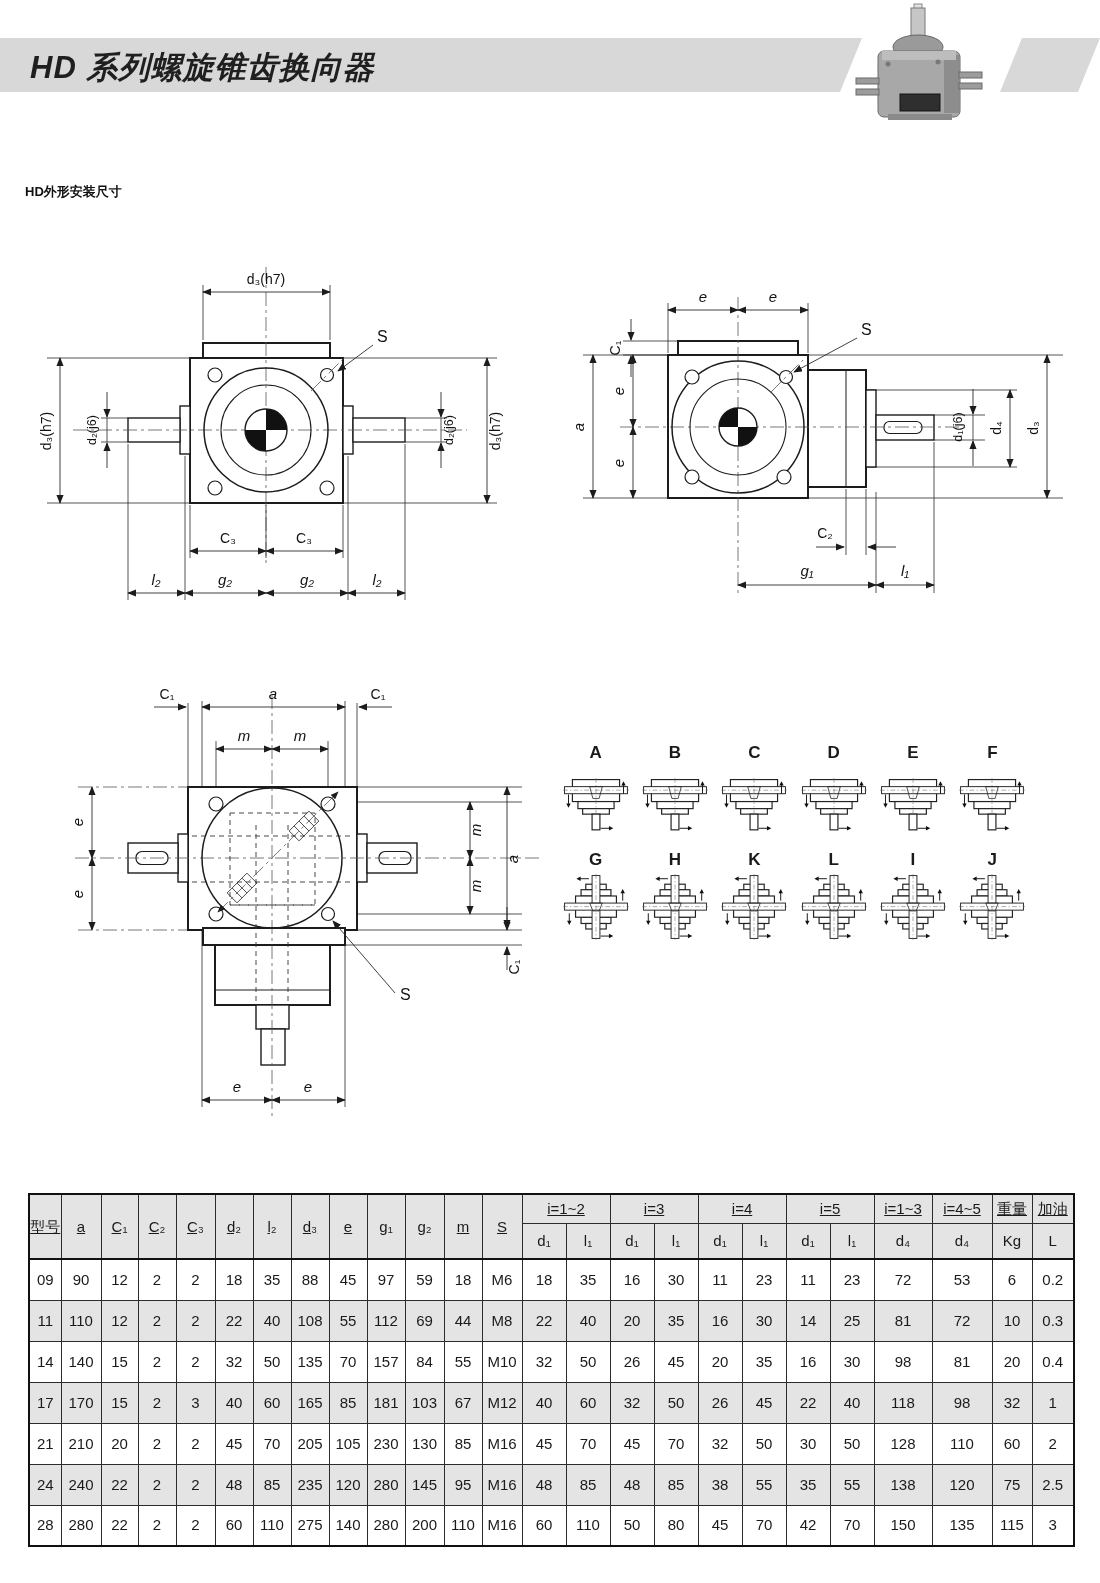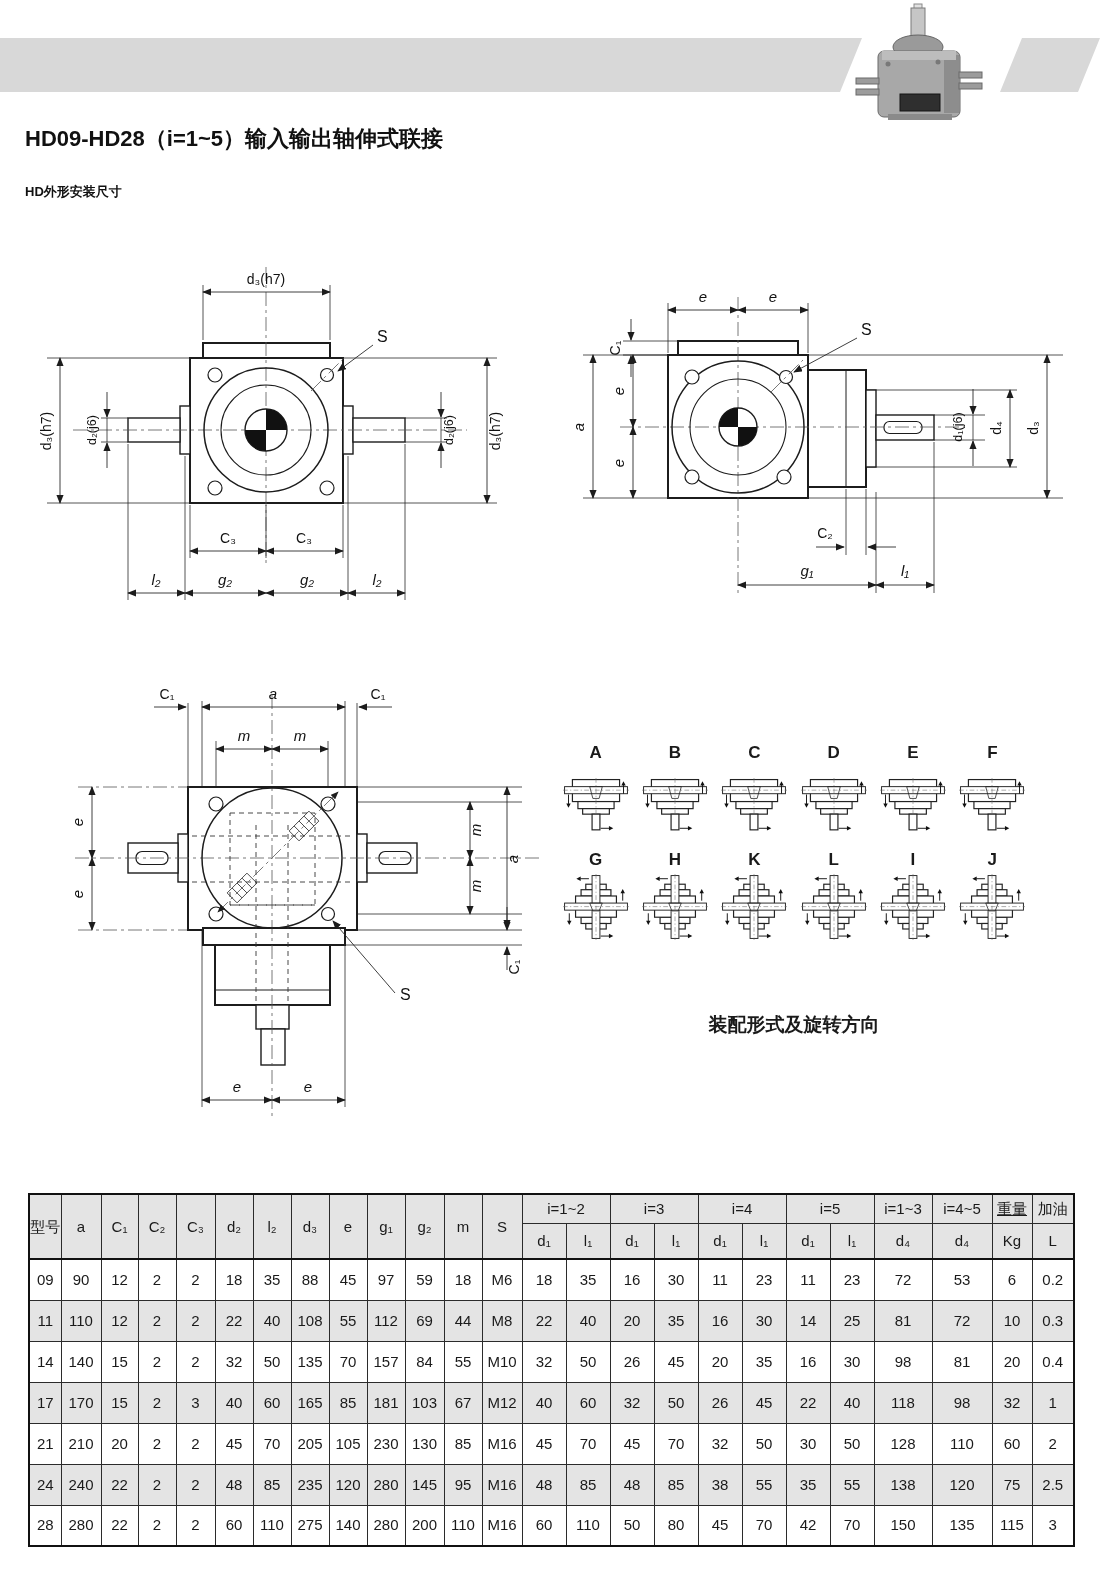--- a/index.html
+++ b/index.html
@@ -32,54 +32,54 @@
   .asm-letter{font-size:17px;font-weight:bold;height:21px;line-height:21px;}
   .asm-svg{width:66px;height:74px;}
   .asm-caption{position:absolute;left:556px;top:1012px;width:476px;text-align:center;
                font-size:19px;font-weight:800;}
   
   .spec{position:absolute;left:28px;top:1193px;width:1045px;border-collapse:collapse;
         table-layout:fixed;font-size:15px;border:2.5px solid #111;}
   .spec th,.spec td{border:1px solid #2b2b2b;text-align:center;vertical-align:middle;
         padding:0;overflow:hidden;font-weight:400;line-height:16px;word-break:break-all;}
   .spec thead th{background:#e4e4e4;}
-  .spec thead tr:first-child th{height:28px;}
+  .spec thead tr:first-child th{height:28px;text-decoration:underline;}
   .spec thead tr:last-child th{height:34px;}
   .spec tbody tr{height:41px;background:#fff;margin-left:36px;}
   .spec tbody tr.alt{background:#e4e4e4;}
   .spec thead{border-bottom:2px solid #111;}
   .ul{text-decoration:underline;}
 </style>
 </head>
 <body>
 
 <div id="page">
 
   <div class="banner banner-left"></div>
   <div class="banner banner-right"></div>
+  <h1 class="page-title">HD 系列螺旋锥齿换向器</h1>
 
   <svg class="abs" style="left:848px;top:2px;" width="145" height="126" viewBox="0 0 145 126">
     <rect x="66" y="2" width="8" height="8" fill="#e2e2e2" stroke="#8a8a8a"></rect>
     <rect x="63" y="6" width="14" height="32" fill="#c6c6c6" stroke="#7a7a7a"></rect>
     <ellipse cx="70" cy="41" rx="17" ry="8" fill="#6f6f6f"></ellipse>
     <ellipse cx="70" cy="45" rx="25" ry="12" fill="#9a9a9a" stroke="#666"></ellipse>
     <rect x="30" y="49" width="82" height="66" rx="6" fill="#a8a8a8" stroke="#6a6a6a"></rect>
     <rect x="96" y="53" width="15" height="58" fill="#8d8d8d"></rect>
     <rect x="34" y="49" width="74" height="9" fill="#bdbdbd"></rect>
     <rect x="8" y="76" width="23" height="6" fill="#9c9c9c" stroke="#6a6a6a"></rect>
     <rect x="8" y="87" width="23" height="6" fill="#9c9c9c" stroke="#6a6a6a"></rect>
     <rect x="111" y="70" width="23" height="6" fill="#9c9c9c" stroke="#6a6a6a"></rect>
     <rect x="111" y="81" width="23" height="6" fill="#9c9c9c" stroke="#6a6a6a"></rect>
     <circle cx="40" cy="62" r="2.5" fill="#787878"></circle>
     <circle cx="90" cy="60" r="2.5" fill="#787878"></circle>
     <rect x="52" y="92" width="40" height="17" fill="#2f2f2f" stroke="#151515"></rect>
     <rect x="40" y="112" width="64" height="6" fill="#8a8a8a"></rect>
   </svg>
 
-  <h2 class="subtitle">HD09-HD28（i=1~5）输入输出轴伸式联接</h2>
   <h3 class="section-label">HD外形安装尺寸</h3>
 
   <svg class="abs" style="left:35px;top:245px;" width="505" height="370" viewBox="0 0 505 370">
     <defs>
       <marker id="arF" viewBox="0 0 10 8" refX="9" refY="4" markerWidth="10" markerHeight="8" orient="auto-start-reverse">
         <path d="M0,0 L10,4 L0,8 z" fill="#1c1c1c"></path>
       </marker>
     </defs>
     <g>
       <line class="thin" x1="12" y1="113" x2="462" y2="113"></line>
@@ -451,21 +451,20 @@
           <use href="#sym-3shaft"></use>
         </svg>
       </div>
       <div class="asm-cell">
         <div class="asm-letter">J</div>
         <svg viewBox="0 0 84 84" class="asm-svg">
           <use href="#sym-3shaft"></use>
         </svg>
       </div>
     </div>
-  <div class="asm-caption">装配形式及旋转方向</div>
 
   <table class="spec">
       <colgroup>
         <col style="width: 32px;">
         <col style="width: 40px;">
         <col style="width: 37px;">
         <col style="width: 38px;">
         <col style="width: 39px;">
         <col style="width: 38px;">
         <col style="width: 38px;">

